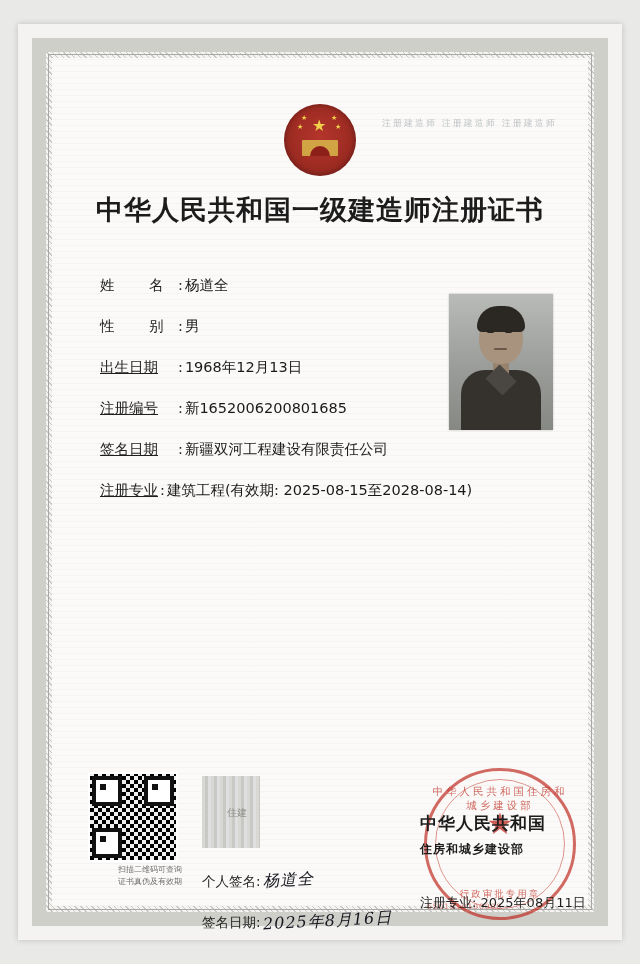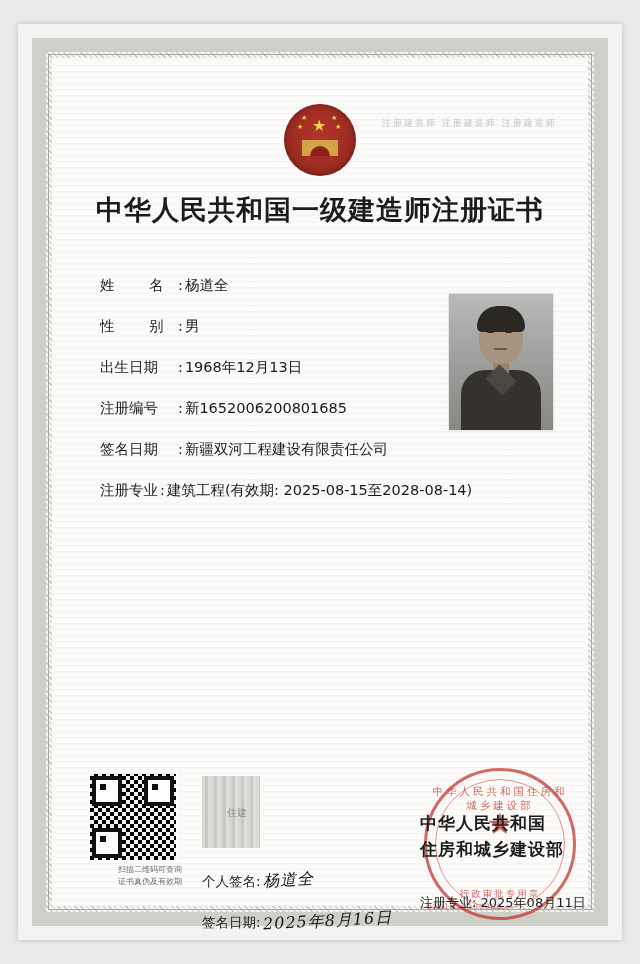--- a/index.html
+++ b/index.html
@@ -184,20 +184,21 @@
     color: #1a1a1a;
   }
   .label-spaced {
     display: inline-block;
     width: 76px;
     letter-spacing: 10px;
   }
   .label-plain {
     display: inline-block;
     width: 76px;
+    text-decoration: underline;
   }
 
   
   #photo-frame {
     position: absolute;
     left: 397px;
     top: 236px;
     width: 104px;
     height: 136px;
     background: #8e8e8c;
@@ -423,21 +424,21 @@
     width: 210px;
     color: #1c1c1c;
   }
   #issuer-line-1 {
     font-size: 17px;
     font-weight: bold;
     letter-spacing: 1px;
     line-height: 26px;
   }
   #issuer-line-2 {
-    font-size: 17px;
+    font-size: 12px;
     font-weight: bold;
     letter-spacing: 1px;
     line-height: 26px;
   }
   #issue-date-row {
     position: absolute;
     left: 368px;
     top: 836px;
     width: 230px;
     font-size: 13px;

